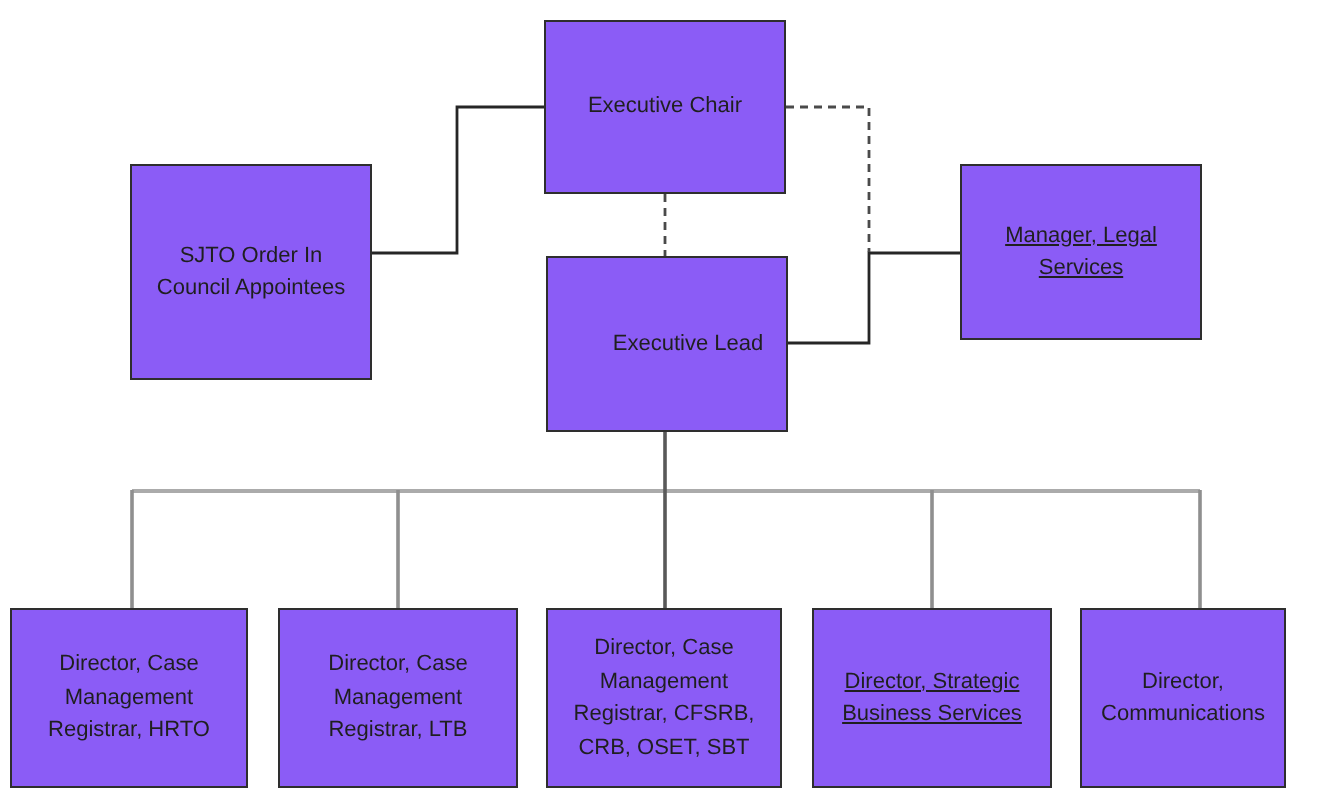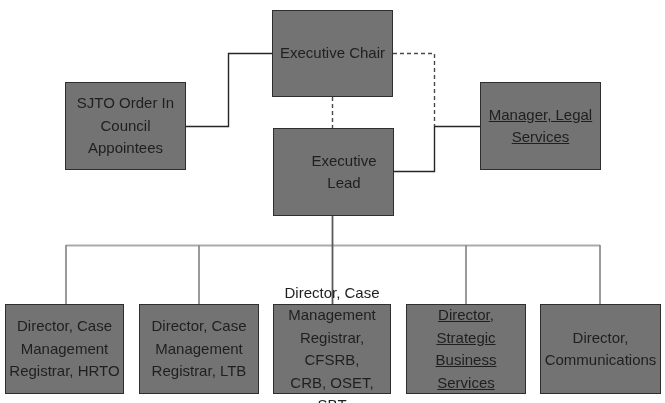--- a/index.html
+++ b/index.html
@@ -13,40 +13,40 @@
   }
   .connectors {
     position: absolute;
     left: 0; top: 0;
     width: 665px; height: 403px;
   }
   .node {
     position: absolute;
     box-sizing: border-box;
     border: 1.5px solid #2e2e2e;
-    background: #737373;
+    background: #8b5cf6;
     display: flex;
     align-items: center;
     justify-content: center;
     text-align: center;
-    font-size: 15px;
+    font-size: 11px;
     line-height: 1.5;
     color: #1f1f1f;
     padding: 2px;
   }
   .node .label { white-space: pre-line; }
   .n-chair   { left: 272px; top: 10px;  width: 121px; height: 87px; }
-  .n-sjto    { left: 65px;  top: 82px;  width: 121px; height: 88px; }
+  .n-sjto    { left: 65px;  top: 82px;  width: 121px; height: 108px; }
   .n-manager { left: 480px; top: 82px;  width: 121px; height: 88px; text-decoration: underline; }
   .n-lead    { left: 273px; top: 128px; width: 121px; height: 88px; padding-left: 23px; }
   .n-d1      { left: 5px;   top: 304px; width: 119px; height: 90px; }
   .n-d2      { left: 139px; top: 304px; width: 120px; height: 90px; }
   .n-d3      { left: 273px; top: 304px; width: 118px; height: 90px; }
   .n-d4      { left: 406px; top: 304px; width: 120px; height: 90px; text-decoration: underline; }
-  .n-d5      { left: 540px; top: 304px; width: 121px; height: 90px; }
+  .n-d5      { left: 540px; top: 304px; width: 103px; height: 90px; }
   .edge-solid  { stroke: #262626; stroke-width: 1.4; fill: none; }
   .edge-dashed { stroke: #4a4a4a; stroke-width: 1.4; fill: none; stroke-dasharray: 4 3; }
   .edge-bus    { stroke: #ababab; stroke-width: 2;   fill: none; }
   .edge-drop   { stroke: #8f8f8f; stroke-width: 1.8; fill: none; }
   .edge-drop-center { stroke: #595959; stroke-width: 1.8; fill: none; }
 </style>
 </head>
 <body>
 
 <div class="stage">

